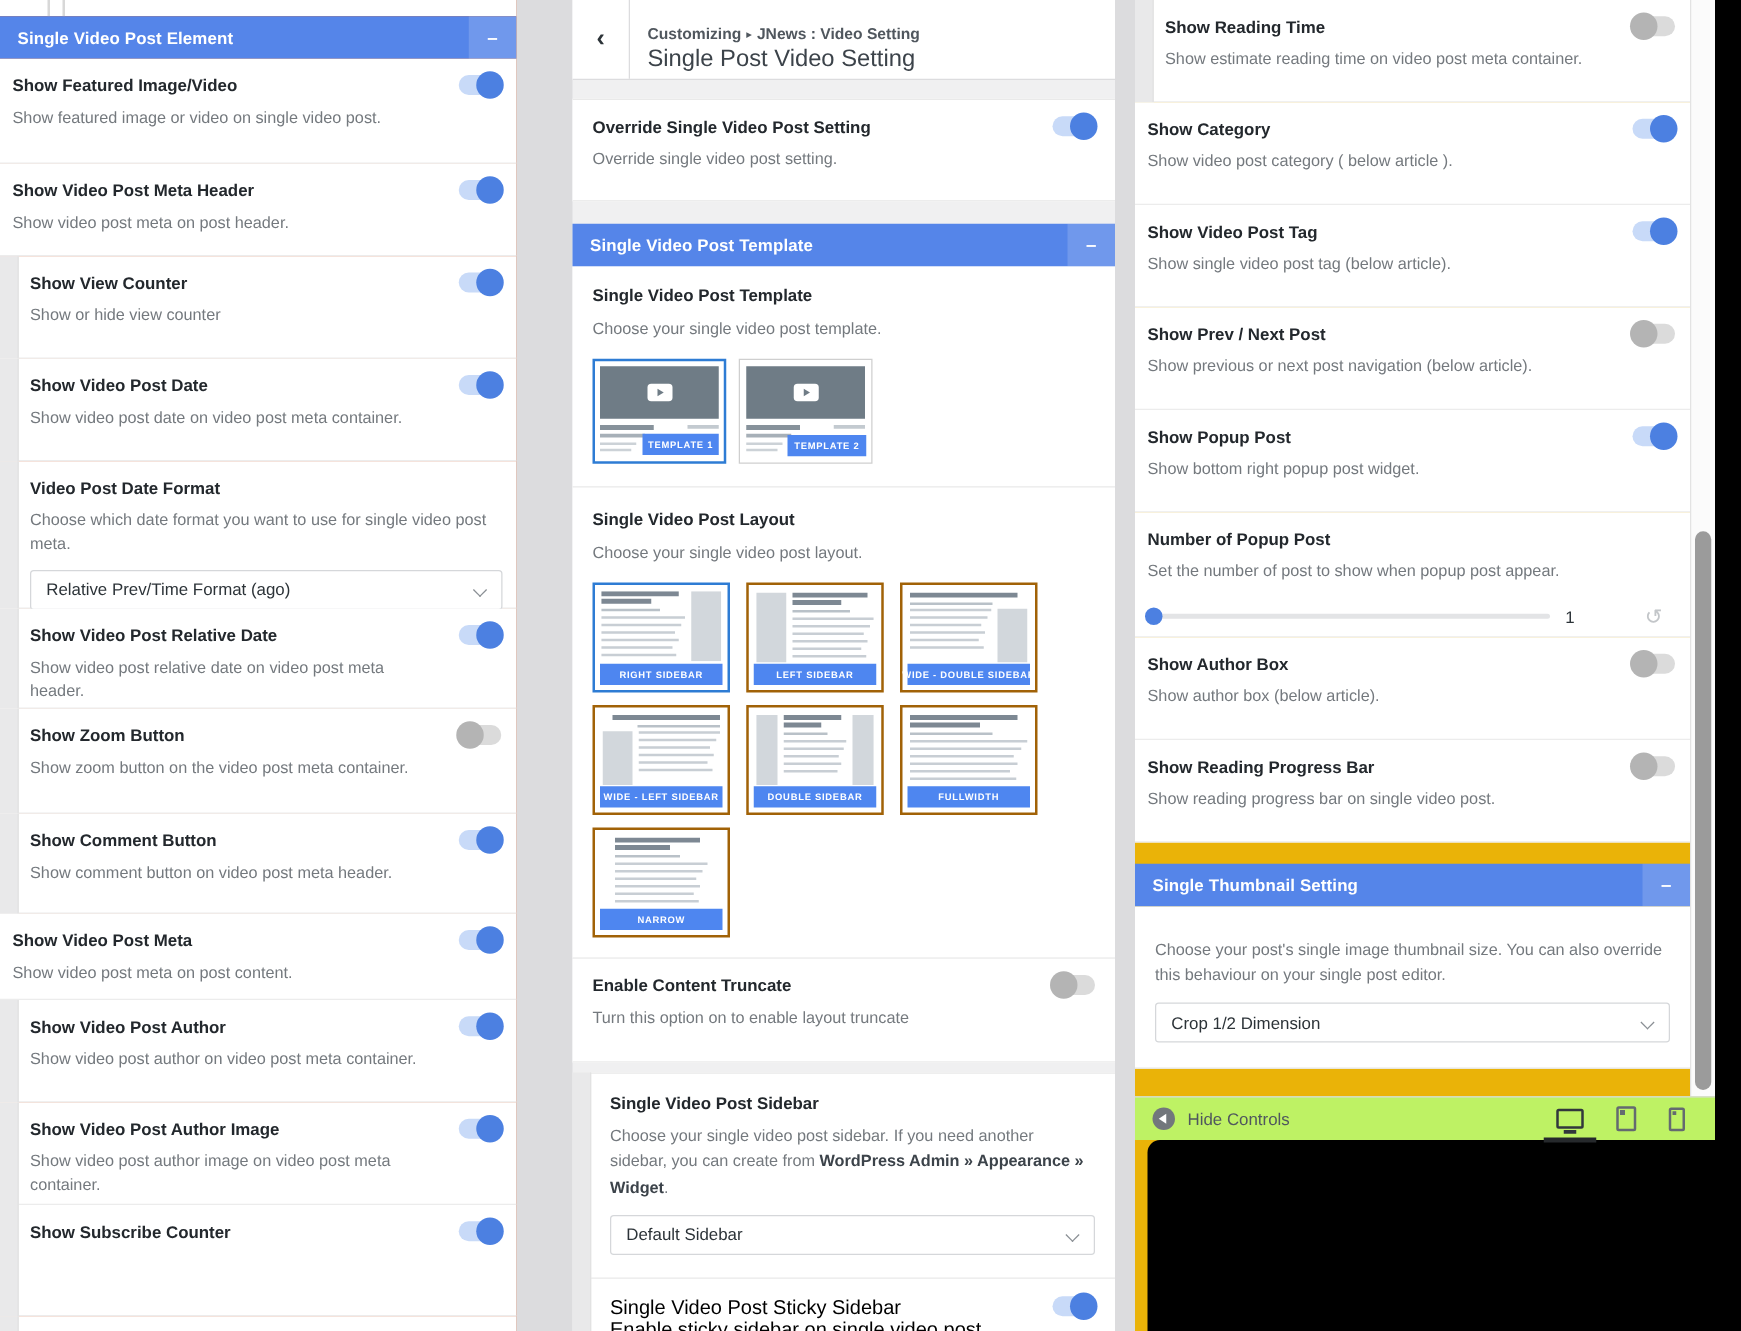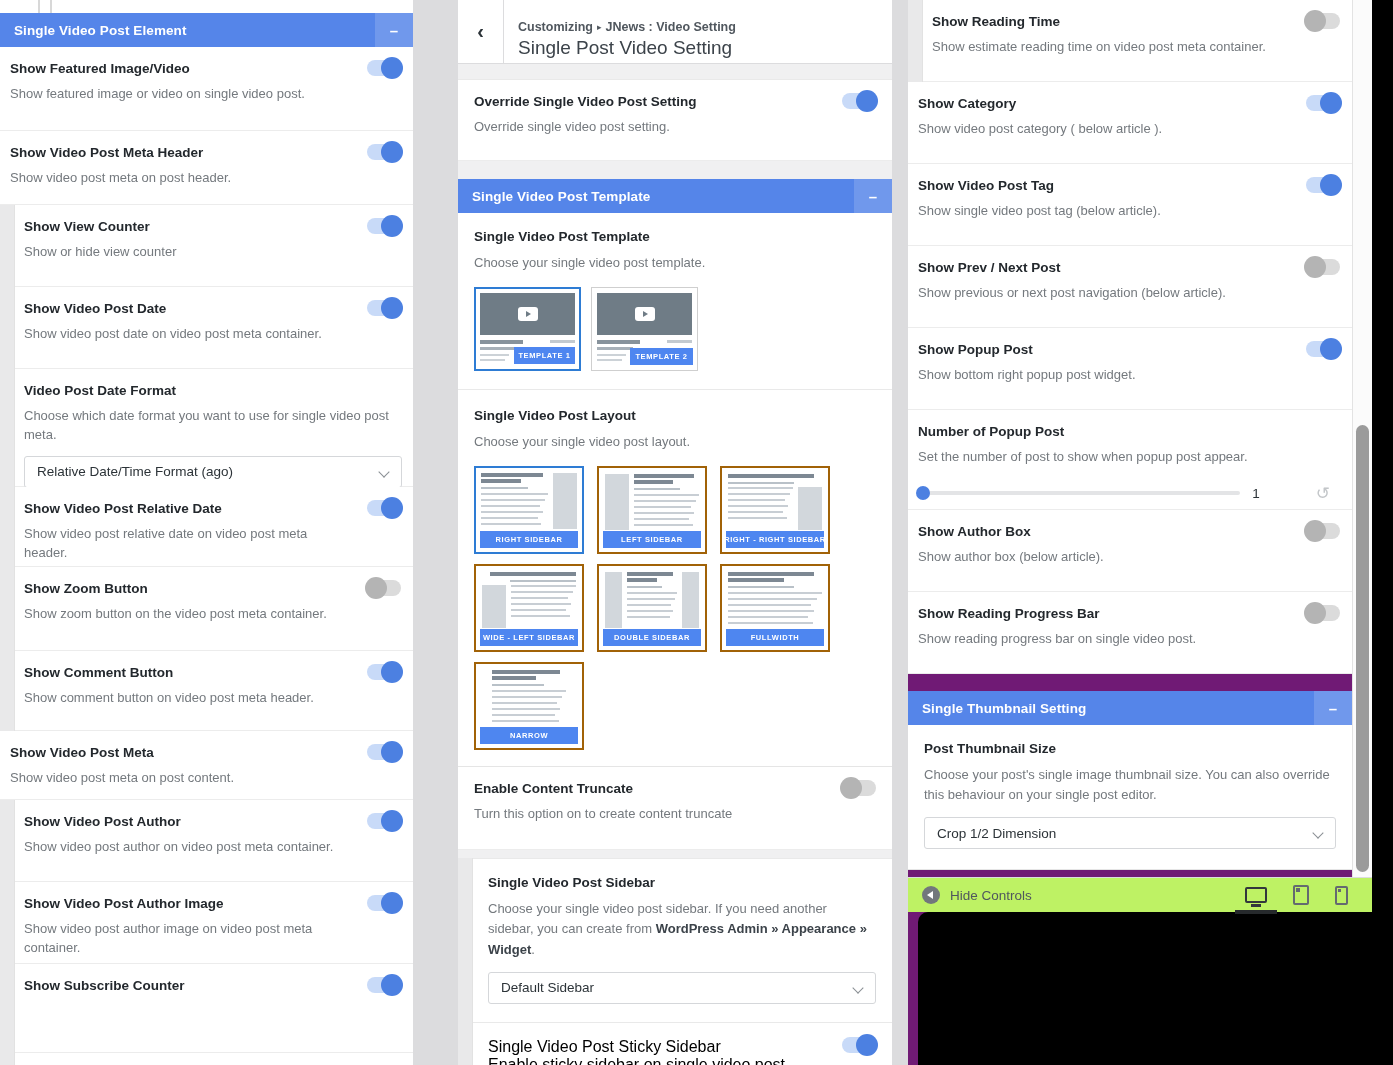--- a/index.html
+++ b/index.html
@@ -7,21 +7,21 @@
     font-family:"Liberation Sans","DejaVu Sans",sans-serif;
     background:#dcdcde;
     -webkit-font-smoothing:antialiased;
   }
   #canvas{position:relative;width:1393px;height:1065px;background:#dcdcde;overflow:hidden;}
 
   
   .col{position:absolute;top:0;height:1065px;}
   #col-left{left:0;width:413px;background:#c2410c;}
   #col-mid{left:458px;width:434px;background:#f0f0f1;}
-  #col-right{left:908px;width:444px;background:#701a75;}
+  #col-right{left:908px;width:444px;background:#eab308;}
 
   .blue-head{height:34px;background:#5585e9;color:#fff;display:flex;align-items:center;
     font-size:13.5px;font-weight:700;padding-left:14px;position:relative;letter-spacing:.1px;}
   .collapse-box{position:absolute;right:0;top:0;bottom:0;width:38px;background:rgba(255,255,255,.16);
     display:flex;align-items:center;justify-content:center;font-weight:700;font-size:15px;cursor:pointer;}
 
   .srow{position:relative;background:#fff;border-bottom:1px solid #ececec;
     padding:14px 60px 0 10px;box-sizing:border-box;}
   .srow .t{font-size:13.5px;font-weight:700;color:#23282d;}
   .srow .d{font-size:13px;color:#74797e;margin-top:9px;line-height:1.45;}
@@ -168,21 +168,21 @@
       <div class="t">Show Video Post Date</div>
       <div class="d">Show video post date on video post meta container.</div>
       <div class="tgl" data-state="on">
           <div class="kb"></div>
         </div>
     </div>
     <div class="srow indent" style="height:118px;padding-right:11px">
       <div class="t">Video Post Date Format</div>
       <div class="d">Choose which date format you want to use for single video post meta.</div>
       <div class="select" style="margin-top:11px">
-        <span>Relative Date/Time Format (ago)</span>
+        <span>Relative Prev/Time Format (ago)</span>
         <span class="chev"></span>
       </div>
     </div>
     <div class="srow indent" style="height:80px">
       <div class="t">Show Video Post Relative Date</div>
       <div class="d">Show video post relative date on video post meta header.</div>
       <div class="tgl" data-state="on">
           <div class="kb"></div>
         </div>
     </div>
@@ -338,21 +338,21 @@
                   <div class="ln" style="margin-top:0"></div>
                   <div class="ln" style="width:95%"></div>
                   <div class="ln" style="width:88%"></div>
                   <div class="ln" style="width:92%"></div>
                   <div class="ln" style="width:85%"></div>
                   <div class="ln" style="width:90%"></div>
                 </div>
                 <div class="sidebl"></div>
               </div>
             </div>
-          <div class="minilbl">RIGHT - RIGHT SIDEBAR</div>
+          <div class="minilbl">WIDE - DOUBLE SIDEBAR</div>
         </div>
         <div class="lay" data-selected="false">
           <div class="skw">
               <div class="bar1" style="margin-left:auto"></div>
               <div class="meta" style="margin-left:auto"></div>
               <div class="skrow">
                 <div class="sidebl"></div>
                 <div class="txt">
                   <div class="ln" style="margin-top:0"></div>
                   <div class="ln" style="width:95%"></div>
@@ -412,21 +412,21 @@
                 <div class="ln" style="width:90%"></div>
               </div>
             </div>
           <div class="minilbl">NARROW</div>
         </div>
       </div>
     </div>
 
     <div class="srow" style="height:83px;padding-left:16px;border-top:none">
       <div class="t">Enable Content Truncate</div>
-      <div class="d">Turn this option on to create content truncate</div>
+      <div class="d">Turn this option on to enable layout truncate</div>
       <div class="tgl" style="right:16px" data-state="off">
           <div class="kb"></div>
         </div>
     </div>
 
     <div class="sub">
       <div class="sub-card">
         <div class="ctl-label">Single Video Post Sidebar</div>
         <div class="ctl-desc"><span>Choose your single video post sidebar. If you need another sidebar, you can create from </span><b style="color:#3c434a">WordPress Admin » Appearance » Widget</b><span>.</span></div>
         <div class="select" style="margin-top:12px">
@@ -508,21 +508,20 @@
           <div class="kb"></div>
         </div>
     </div>
 
     <div class="blue-head" style="margin-top:17px">
       <span>Single Thumbnail Setting</span>
       <span class="collapse-box">–</span>
     </div>
 
     <div class="card ctl" style="border-top:none;padding-bottom:20px">
-      <div class="ctl-label">Post Thumbnail Size</div>
       <div class="ctl-desc">Choose your post's single image thumbnail size. You can also override this behaviour on your single post editor.</div>
       <div class="select" style="margin-top:12px">
         <span>Crop 1/2 Dimension</span>
         <span class="chev"></span>
       </div>
     </div>
   </div>
 
   <div id="scrolltrack">
     <div id="scrollthumb"></div>

